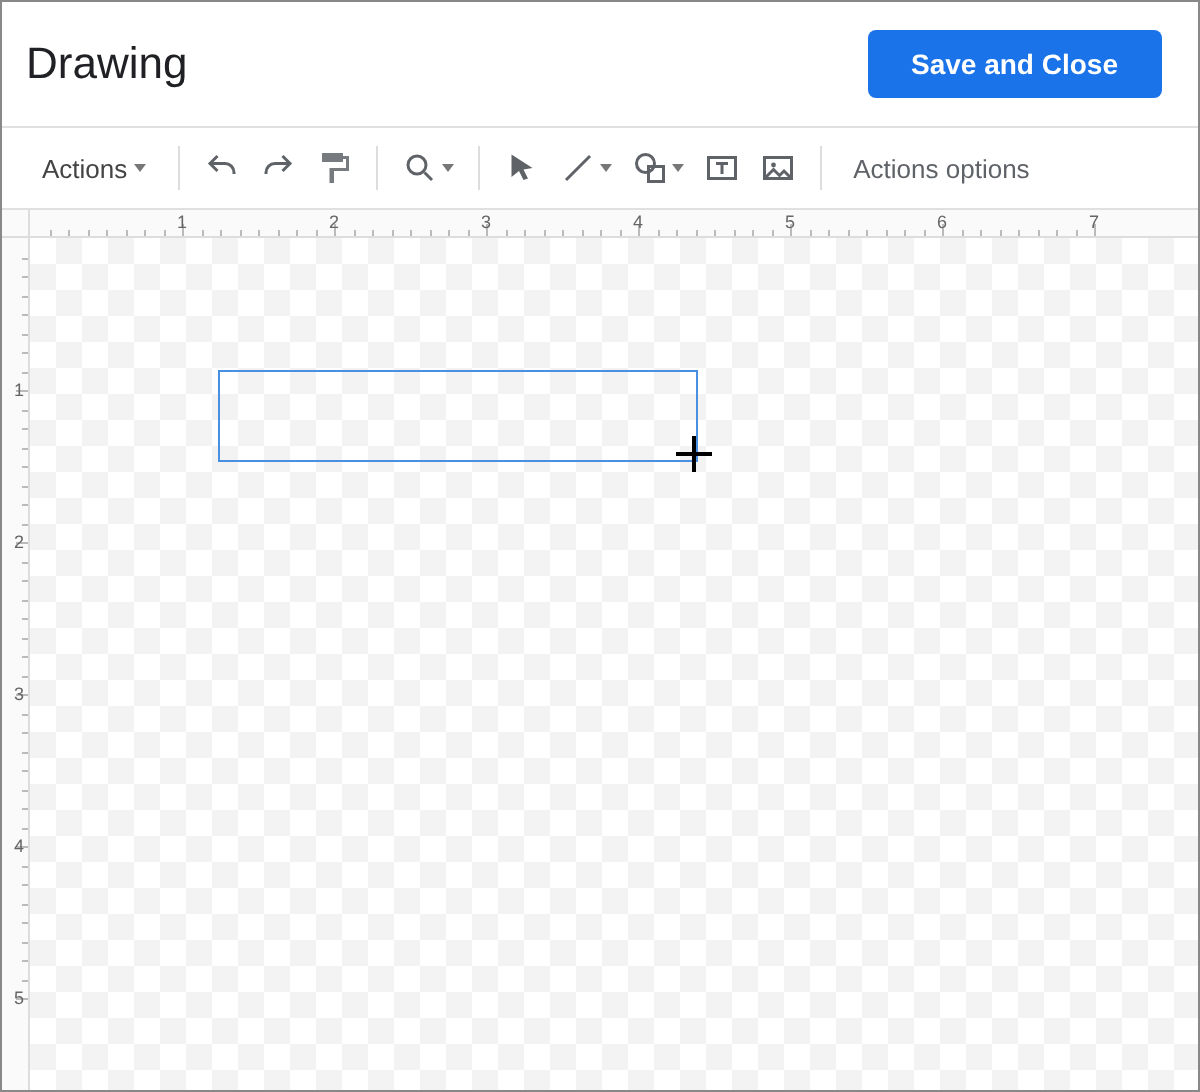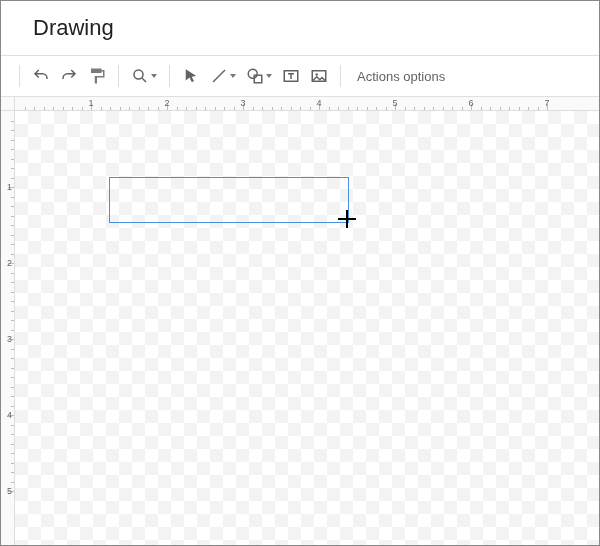--- a/index.html
+++ b/index.html
@@ -1,18 +1,18 @@
 <!DOCTYPE html>
 <html><head>
   <meta charset="utf-8">
   <style>
     * { box-sizing: border-box; margin: 0; padding: 0; }
     body { font-family: Arial, "Helvetica Neue", Helvetica, sans-serif; background: #fff; width: 600px; height: 546px; overflow: hidden; position: relative; }
     .dialog { width: 600px; height: 546px; border: 1px solid #888; box-shadow: 0 4px 14px rgba(0,0,0,.3); background:#fff; display:flex; flex-direction:column; }
-    .header { display:flex; align-items:center; justify-content:space-between; padding: 14px 18px 14px 32px; }
+    .header { display:flex; align-items:center; justify-content:space-between; padding: 14px 18px 14px 12px; }
     .title { font-size: 22px; color:#202124; font-weight: 400; }
     .save-btn { background:#1a73e8; color:#fff; border:none; border-radius:4px; padding:9px 22px; font-size:14px; font-weight:600; cursor:pointer; }
     .sep { border-top:1px solid #e0e0e0; }
     .toolbar { display:flex; align-items:center; padding: 4px 12px; gap:2px; height:40px; }
     .actions-btn { font-size:13px; color:#444; padding:4px 8px; border:none; background:transparent; cursor:pointer; display:flex; align-items:center; gap:3px; }
     .caret { width:0; height:0; border-left:3px solid transparent; border-right:3px solid transparent; border-top:4px solid #777; }
     .vsep { width:1px; height:22px; background:#ddd; margin:0 6px; }
     .tbtn { width:26px; height:26px; display:flex; align-items:center; justify-content:center; border:none; background:transparent; cursor:pointer; color:#5f6368; border-radius:3px; }
     .tbtn svg { width:18px; height:18px; }
     .tbtn.wide { width:34px; gap:2px; }
@@ -37,24 +37,29 @@
     .cross-cursor::before, .cross-cursor::after { content:""; position:absolute; background:#000; }
     .cross-cursor::before { left:8px; top:0; width:2px; height:18px; }
     .cross-cursor::after { top:8px; left:0; height:2px; width:18px; }
   </style>
 </head>
 <body>
 
 <div class="dialog">
   <div class="header">
     <div class="title">Drawing</div>
+    <button class="save-btn">Save and Close</button>
   </div>
   <div class="sep"></div>
 
   <div class="toolbar">
+    <button class="actions-btn">
+      <span>Actions</span>
+      <span class="caret"></span>
+    </button>
     <div class="vsep"></div>
 
     <button class="tbtn">
       <svg viewBox="0 0 24 24">
           <path fill="none" stroke="currentColor" stroke-width="2" d="M9 14l-5-5 5-5M4 9h10a6 6 0 016 6v1"></path>
         </svg>
     </button>
     <button class="tbtn">
       <svg viewBox="0 0 24 24">
           <path fill="none" stroke="currentColor" stroke-width="2" d="M15 14l5-5-5-5M20 9H10a6 6 0 00-6 6v1"></path>

